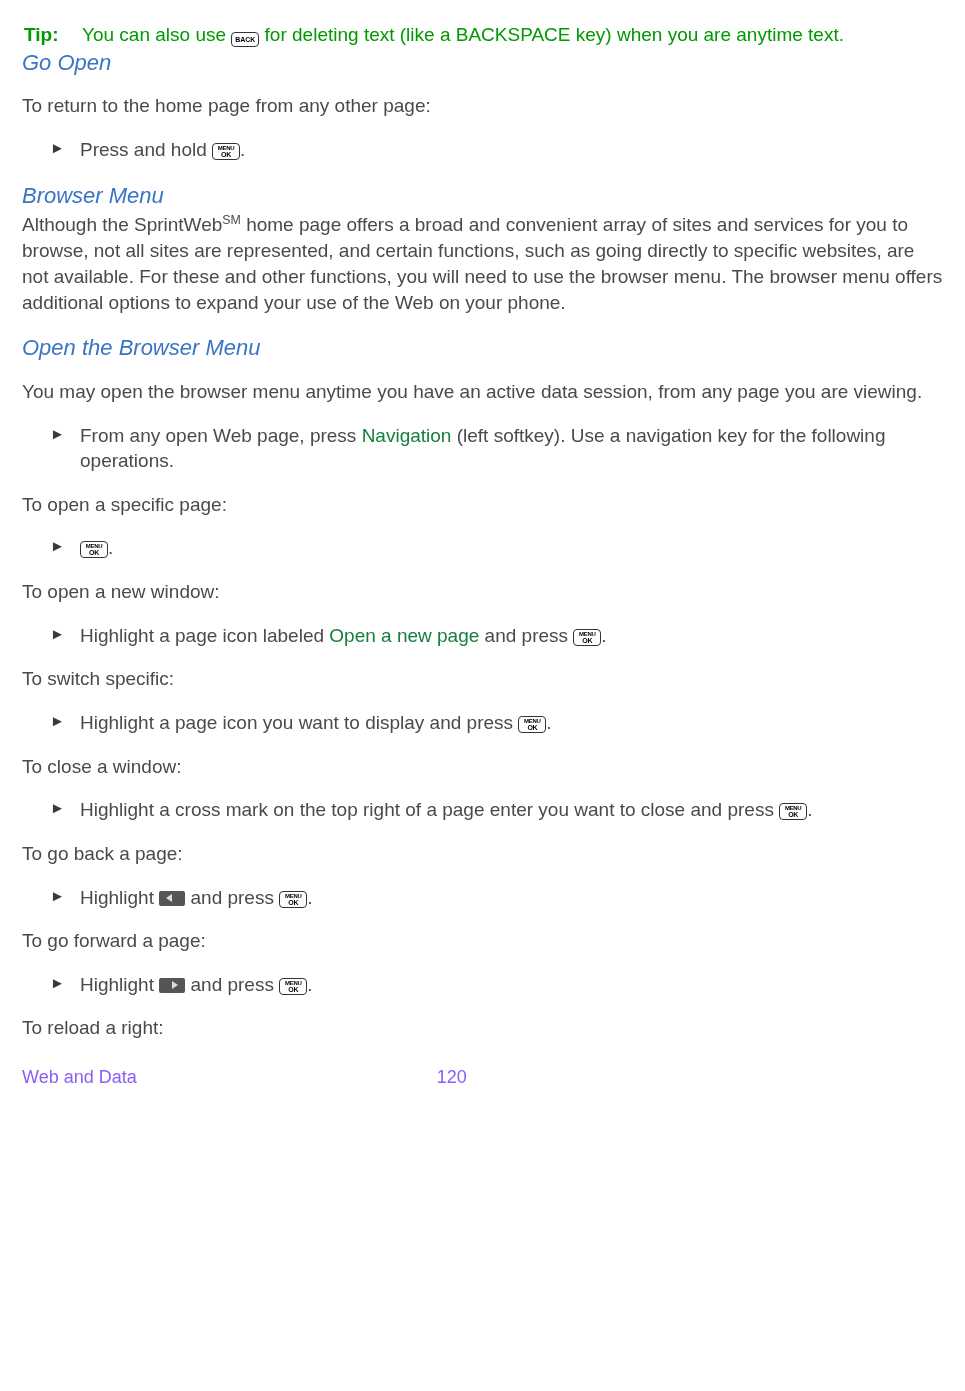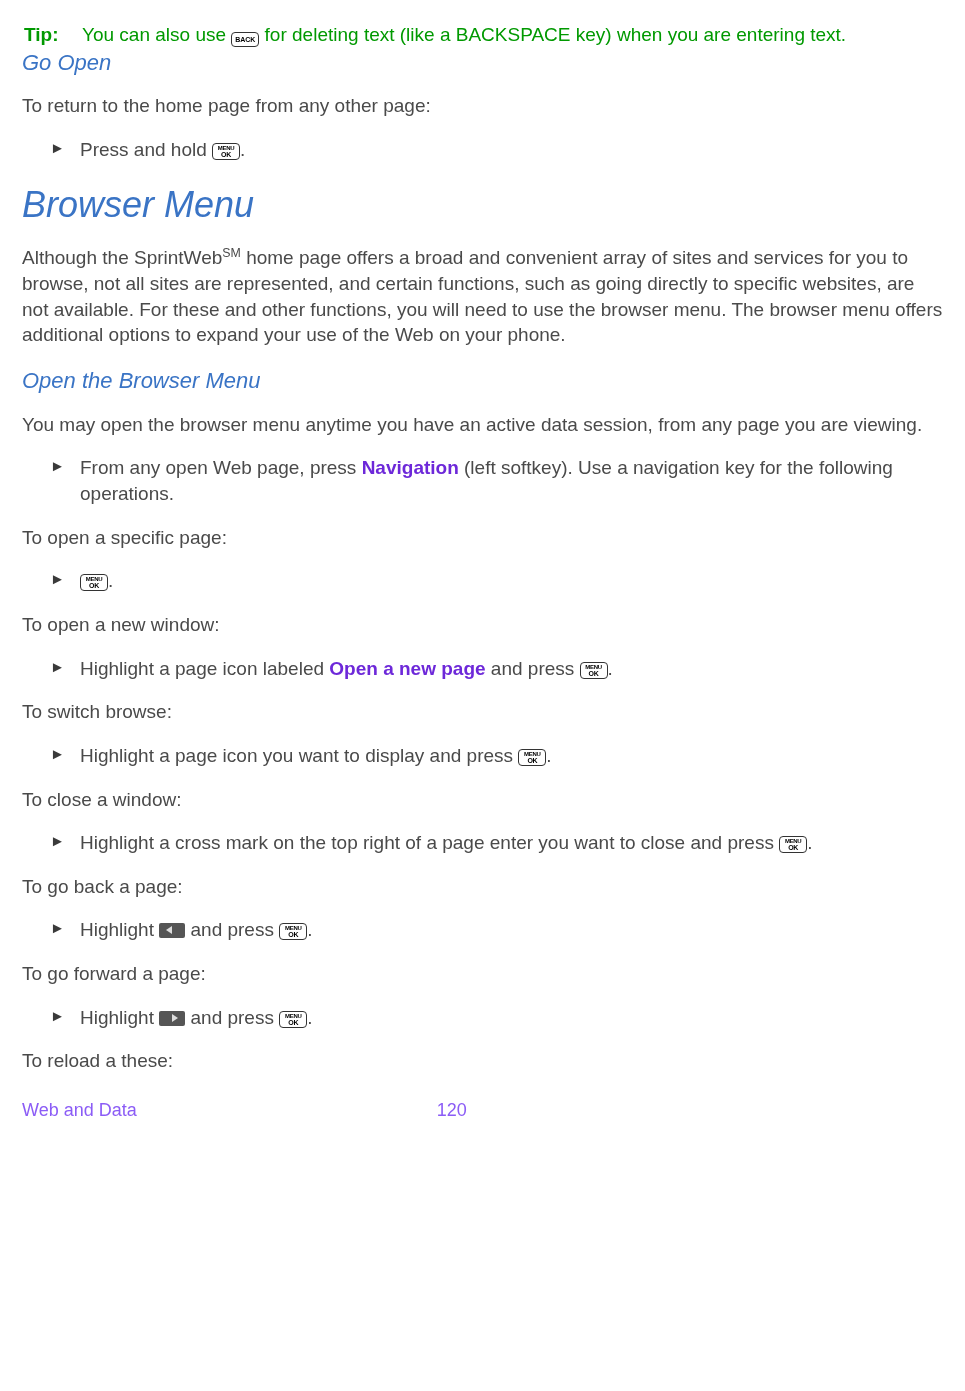--- a/index.html
+++ b/index.html
@@ -23,22 +23,22 @@
   .tip-body { flex: 1; }
   .h-sub {
     color: #3a74c5;
     font-style: italic;
     font-size: 22px;
     margin: 0 0 16px 0;
   }
   .h-main {
     color: #3a74c5;
     font-style: italic;
-    font-size: 36px;
-    margin: 18px 0 16px 0;
+    font-size: 22px;
+    margin: 18px 0 2px 0;
     font-weight: normal;
   }
   p.body { margin: 0 0 18px 0; }
   ul.steps {
     list-style: none;
     padding: 0 0 0 28px;
     margin: 0 0 18px 0;
   }
   ul.steps li {
     position: relative;
@@ -85,37 +85,37 @@
     content: "";
     position: absolute;
     top: 3px;
     width: 0; height: 0;
     border-top: 4.5px solid transparent;
     border-bottom: 4.5px solid transparent;
   }
   .key-arrow.left::after { left: 7px; border-right: 6px solid #ddd; }
   .key-arrow.right::after { right: 7px; border-left: 6px solid #ddd; }
   sup { font-size: 0.65em; }
-  .bold { font-weight: bold; color:#6d28d9;}
+  .bold { font-weight: normal; color:#15803d;}
   .footer {
     display: flex;
     justify-content: flex-start;
     gap: 300px;
     margin-top: 24px;
     font-size: 18px;
     color: #8b5cf6;
   }
 </style>
 </head>
 <body>
 
 <div class="tip-row">
   <div class="tip-label">Tip:</div>
   <div class="tip-body">
-    <span>You can also use </span><span class="key-icon">BACK</span><span> for deleting text (like a BACKSPACE key) when you are entering text.</span>
+    <span>You can also use </span><span class="key-icon">BACK</span><span> for deleting text (like a BACKSPACE key) when you are anytime text.</span>
   </div>
 </div>
 
 <div class="h-sub">Go Open</div>
 <p class="body">To return to the home page from any other page:</p>
 <ul class="steps">
   <li>
     <span>Press and hold </span><span class="key-icon ok"><span class="top">MENU</span><span class="bot">OK</span></span><span>.</span>
   </li>
 </ul>
@@ -140,21 +140,21 @@
   </li>
 </ul>
 
 <p class="body">To open a new window:</p>
 <ul class="steps">
   <li>
     <span>Highlight a page icon labeled </span><span class="bold">Open a new page</span><span> and press </span><span class="key-icon ok"><span class="top">MENU</span><span class="bot">OK</span></span><span>.</span>
   </li>
 </ul>
 
-<p class="body">To switch browse:</p>
+<p class="body">To switch specific:</p>
 <ul class="steps">
   <li>
     <span>Highlight a page icon you want to display and press </span><span class="key-icon ok"><span class="top">MENU</span><span class="bot">OK</span></span><span>.</span>
   </li>
 </ul>
 
 <p class="body">To close a window:</p>
 <ul class="steps">
   <li>
     <span>Highlight a cross mark on the top right of a page enter you want to close and press </span><span class="key-icon ok"><span class="top">MENU</span><span class="bot">OK</span></span><span>.</span>
@@ -168,18 +168,18 @@
   </li>
 </ul>
 
 <p class="body">To go forward a page:</p>
 <ul class="steps">
   <li>
     <span>Highlight </span><span class="key-arrow right"></span><span> and press </span><span class="key-icon ok"><span class="top">MENU</span><span class="bot">OK</span></span><span>.</span>
   </li>
 </ul>
 
-<p class="body" style="margin-bottom:10px">To reload a these:</p>
+<p class="body" style="margin-bottom:10px">To reload a right:</p>
 
 <div class="footer">
   <span>Web and Data</span>
   <span>120</span>
 </div>
 
 </body></html>

